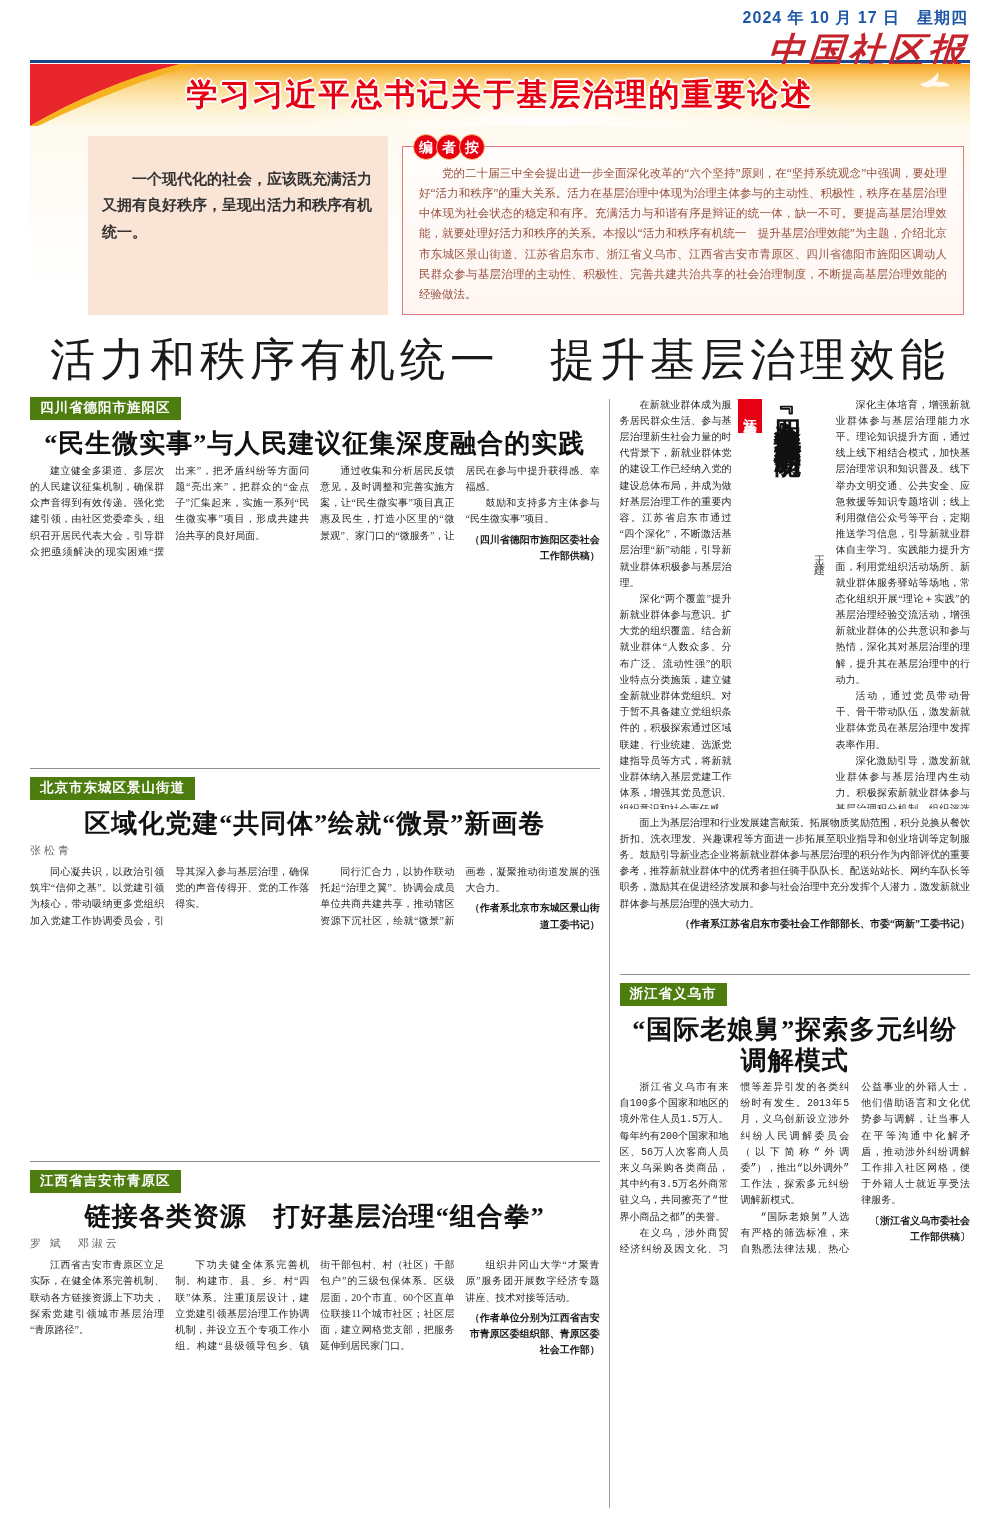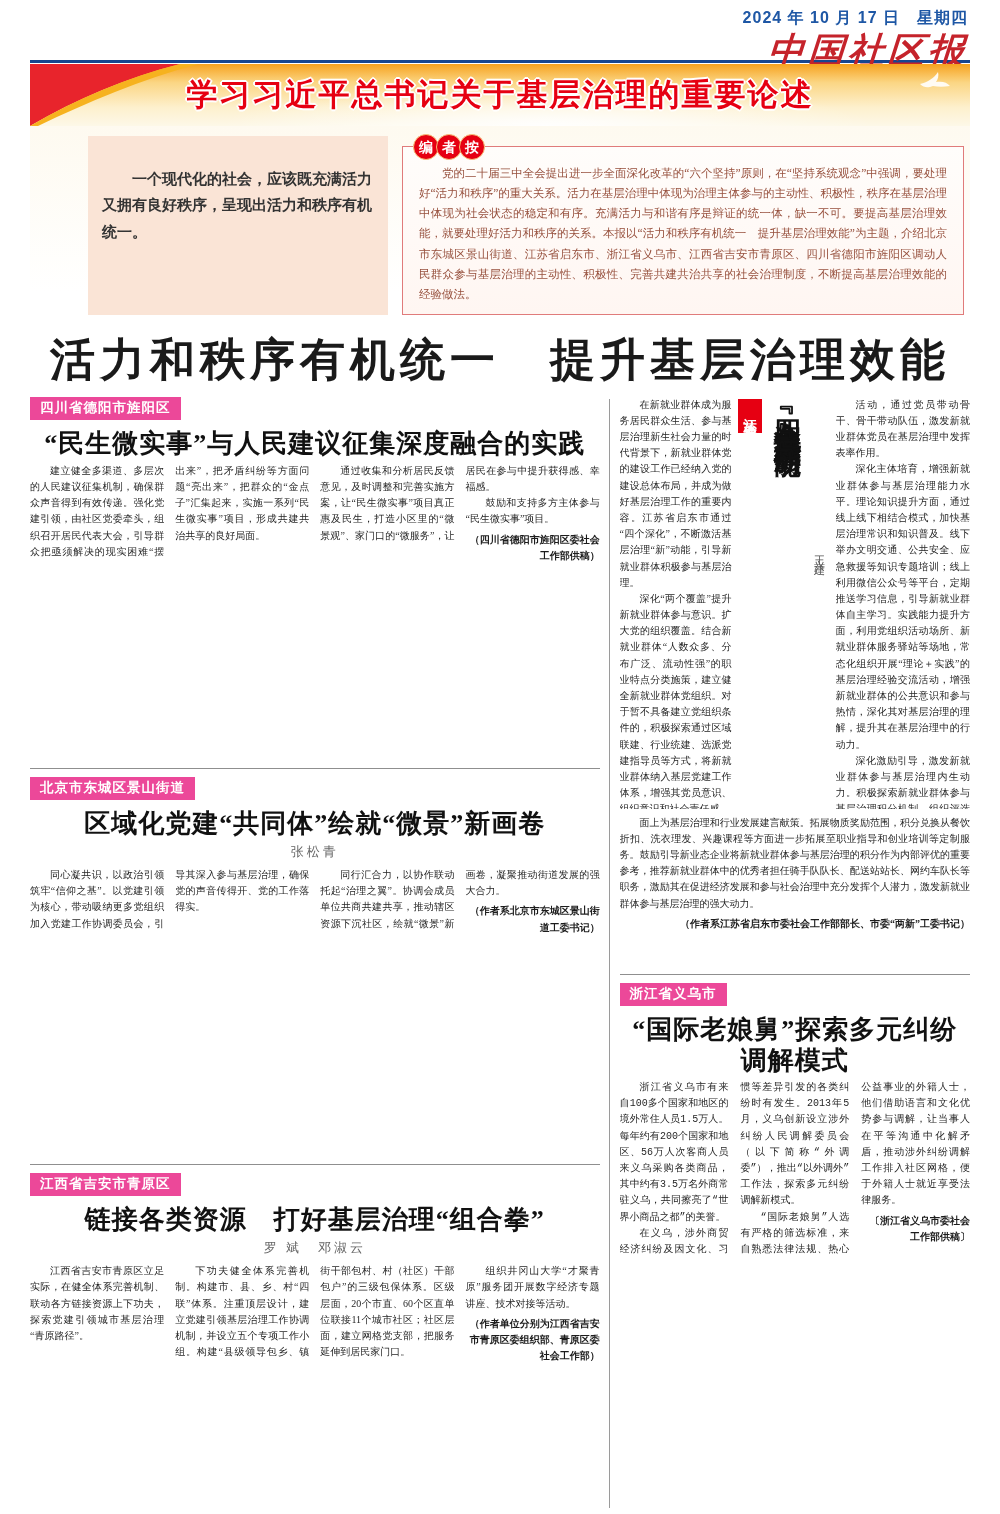--- a/index.html
+++ b/index.html
@@ -35,32 +35,32 @@
   .quote-box{ flex:0 0 300px; background:#fae4d6; padding:30px 14px 10px 14px; }
   .quote-text{ font-size:15px; font-weight:bold; color:#333; line-height:1.75; text-indent:2em; }
   .quote-src{ margin-top:6px; text-align:right; color:#c9252b; font-size:13px; font-style:italic; }
   .editor-box{ position:relative; flex:1; border:1px solid #e07b7b; background:linear-gradient(180deg,#fffdfb,#fff6f2); padding:16px 16px 10px 16px; margin-top:10px;}
   .editor-badge{ position:absolute; top:-13px; left:10px; display:flex; }
   .editor-badge span{ width:26px; height:26px; border-radius:50%; background:#e60012; border:1px solid #f7c27a;
     color:#fff; font-size:14px; font-weight:bold; line-height:24px; text-align:center; margin-right:-3px;
     font-family:"Liberation Sans",sans-serif;}
   .editor-text{ color:#97503d; font-size:11.5px; line-height:1.75; text-indent:2em; text-align:justify;}
   
-  .main-headline{ text-align:center; font-size:45px; font-weight:700; color:#1a1a1a; letter-spacing:5px; margin:14px 0 10px 0; line-height:1.15;}
+  .main-headline{ text-align:center; font-size:45px; font-weight:400; color:#1a1a1a; letter-spacing:5px; margin:14px 0 10px 0; line-height:1.15;}
   
   .content{ display:flex; margin-top:4px; }
   .col-left{ width:582px; }
   .v-divider{ width:1px; background:#9a9a9a; margin:2px 10px 0 9px; }
   .col-right{ width:358px; }
   .h-divider{ border:none; border-top:1px solid #8f8f8f; margin:9px 0 8px 0; }
   
-  .region-label{ display:inline-block; background:#ec4899; color:#fff; font-family:"Liberation Sans",sans-serif;
+  .region-label{ display:inline-block; background:#4d7c0f; color:#fff; font-family:"Liberation Sans",sans-serif;
     font-size:13.5px; font-weight:bold; padding:2px 10px 3px 10px; letter-spacing:1px;}
   .art-headline{ text-align:center; font-size:26px; font-weight:900; color:#111; letter-spacing:1px; margin:8px 0 2px 0; line-height:1.2;}
-  .byline{ text-align:center; color:#666; font-size:13px; letter-spacing:3px; margin:4px 0 6px 0;}
+  .byline{ text-align:left; color:#666; font-size:11px; letter-spacing:3px; margin:4px 0 6px 0;}
   .art-body{ text-align:justify; font-size:10px; line-height:1.62; color:#262626; overflow:hidden; margin-top:4px;}
   .cols-4{ column-count:4; column-gap:11px; }
   .cols-3{ column-count:3; column-gap:12px;font-family:Liberation Mono, monospace; }
   .para{ text-indent:2em; margin:0; }
   .attribution{ font-weight:bold; color:#1c1c1c; text-align:right; margin-top:4px; text-indent:0;}
   
   .art-deyang .art-body{ height:296px; }
   .art-jingshan .art-body{ height:288px; }
   .art-qingyuan .art-body{ height:182px; }
   .art-yiwu .art-body{ height:428px; }
@@ -189,22 +189,22 @@
                 <p class="para">深化“两个覆盖”提升新就业群体参与意识。扩大党的组织覆盖。结合新就业群体“人数众多、分布广泛、流动性强”的职业特点分类施策，建立健全新就业群体党组织。对于暂不具备建立党组织条件的，积极探索通过区域联建、行业统建、选派党建指导员等方式，将新就业群体纳入基层党建工作体系，增强其党员意识、组织意识和社会责任感。</p>
               </div>
           </div>
           <div class="q-mid">
             <div class="v-label">江苏省启东市</div>
             <div class="v-headline">『四个深化』激活基层治理『新』动能</div>
             <div class="v-byline">王兴建</div>
           </div>
           <div class="q-col2">
             <div>
+                <p class="para">深化主体培育，增强新就业群体参与基层治理能力水平。理论知识提升方面，通过线上线下相结合模式，加快基层治理常识和知识普及。线下举办文明交通、公共安全、应急救援等知识专题培训；线上利用微信公众号等平台，定期推送学习信息，引导新就业群体自主学习。实践能力提升方面，利用党组织活动场所、新就业群体服务驿站等场地，常态化组织开展“理论＋实践”的基层治理经验交流活动，增强新就业群体的公共意识和参与热情，深化其对基层治理的理解，提升其在基层治理中的行动力。</p>
                 <p class="para">活动，通过党员带动骨干、骨干带动队伍，激发新就业群体党员在基层治理中发挥表率作用。</p>
-                <p class="para">深化主体培育，增强新就业群体参与基层治理能力水平。理论知识提升方面，通过线上线下相结合模式，加快基层治理常识和知识普及。线下举办文明交通、公共安全、应急救援等知识专题培训；线上利用微信公众号等平台，定期推送学习信息，引导新就业群体自主学习。实践能力提升方面，利用党组织活动场所、新就业群体服务驿站等场地，常态化组织开展“理论＋实践”的基层治理经验交流活动，增强新就业群体的公共意识和参与热情，深化其对基层治理的理解，提升其在基层治理中的行动力。</p>
                 <p class="para">深化激励引导，激发新就业群体参与基层治理内生动力。积极探索新就业群体参与基层治理积分机制，组织评选“最美快递员”“最佳骑手”等荣誉称号，广泛宣传获奖者先进事迹，增强他们的职业荣誉感和社会归属感。探索将特别优秀的人员推荐为“两代表一委员”候选人，使其在更广泛的层</p>
               </div>
           </div>
         </div>
         <div class="q-bottom">
           <div>
               <p class="para">面上为基层治理和行业发展建言献策。拓展物质奖励范围，积分兑换从餐饮折扣、洗衣理发、兴趣课程等方面进一步拓展至职业指导和创业培训等定制服务。鼓励引导新业态企业将新就业群体参与基层治理的积分作为内部评优的重要参考，推荐新就业群体中的优秀者担任骑手队队长、配送站站长、网约车队长等职务，激励其在促进经济发展和参与社会治理中充分发挥个人潜力，激发新就业群体参与基层治理的强大动力。</p>
             </div>
           <div class="attribution">（作者系江苏省启东市委社会工作部部长、市委“两新”工委书记）</div>
         </div>

